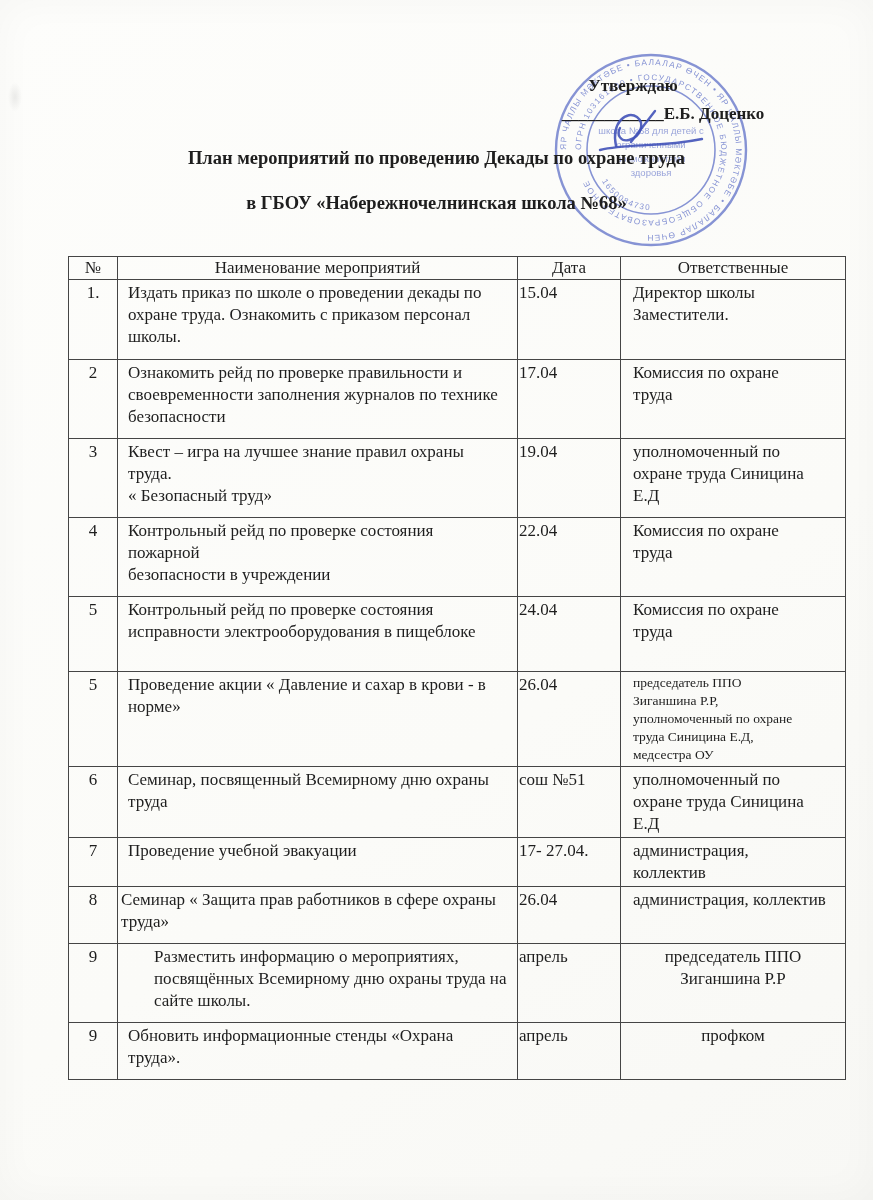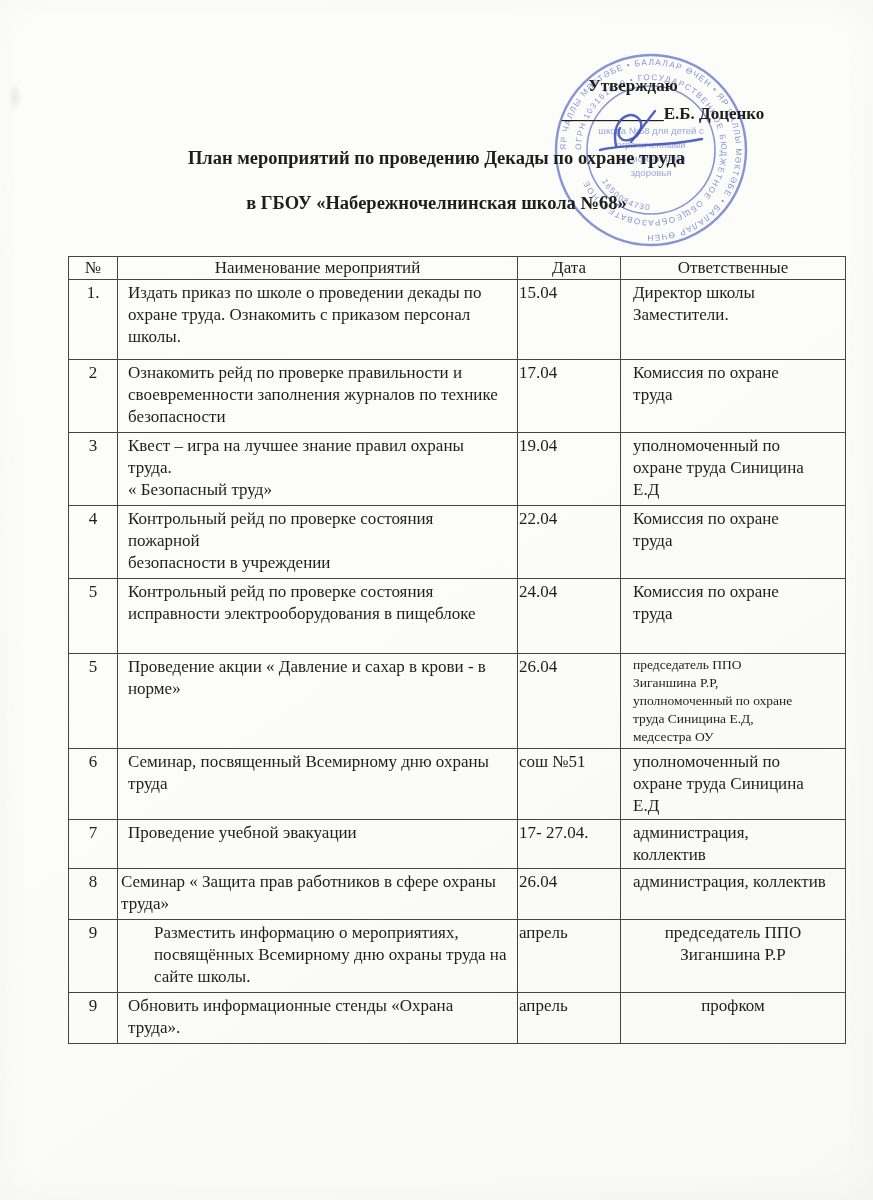--- a/index.html
+++ b/index.html
@@ -55,21 +55,21 @@
   }
   .doc-table th,.doc-table td{
     border:1.6px solid #454545;
     vertical-align:top;
     overflow:hidden;
   }
   .doc-table th{
     font-weight:normal;height:22px;padding:0 4px;text-align:center;line-height:22px;
   }
   .doc-table td:nth-child(1){text-align:center;padding-top:2px;}
-  .doc-table td:nth-child(2){padding:2px 8px 4px 10px;white-space:pre-line;}
+  .doc-table td:nth-child(2){padding:2px 8px 10px 10px;white-space:pre-line;}
   .doc-table td:nth-child(3){text-align:left;padding-top:2px;}
   .doc-table td:nth-child(4){padding:2px 6px 2px 12px;white-space:pre-line;}
   tbody tr:nth-child(1){height:80px;}
   tbody tr:nth-child(2){height:67px;}
   tbody tr:nth-child(3){height:72px;}
   tbody tr:nth-child(4){height:68px;}
   tbody tr:nth-child(5){height:75px;}
   tbody tr:nth-child(6){height:88px;}
   tbody tr:nth-child(7){height:62px;}
   tbody tr:nth-child(8){height:40px;}

